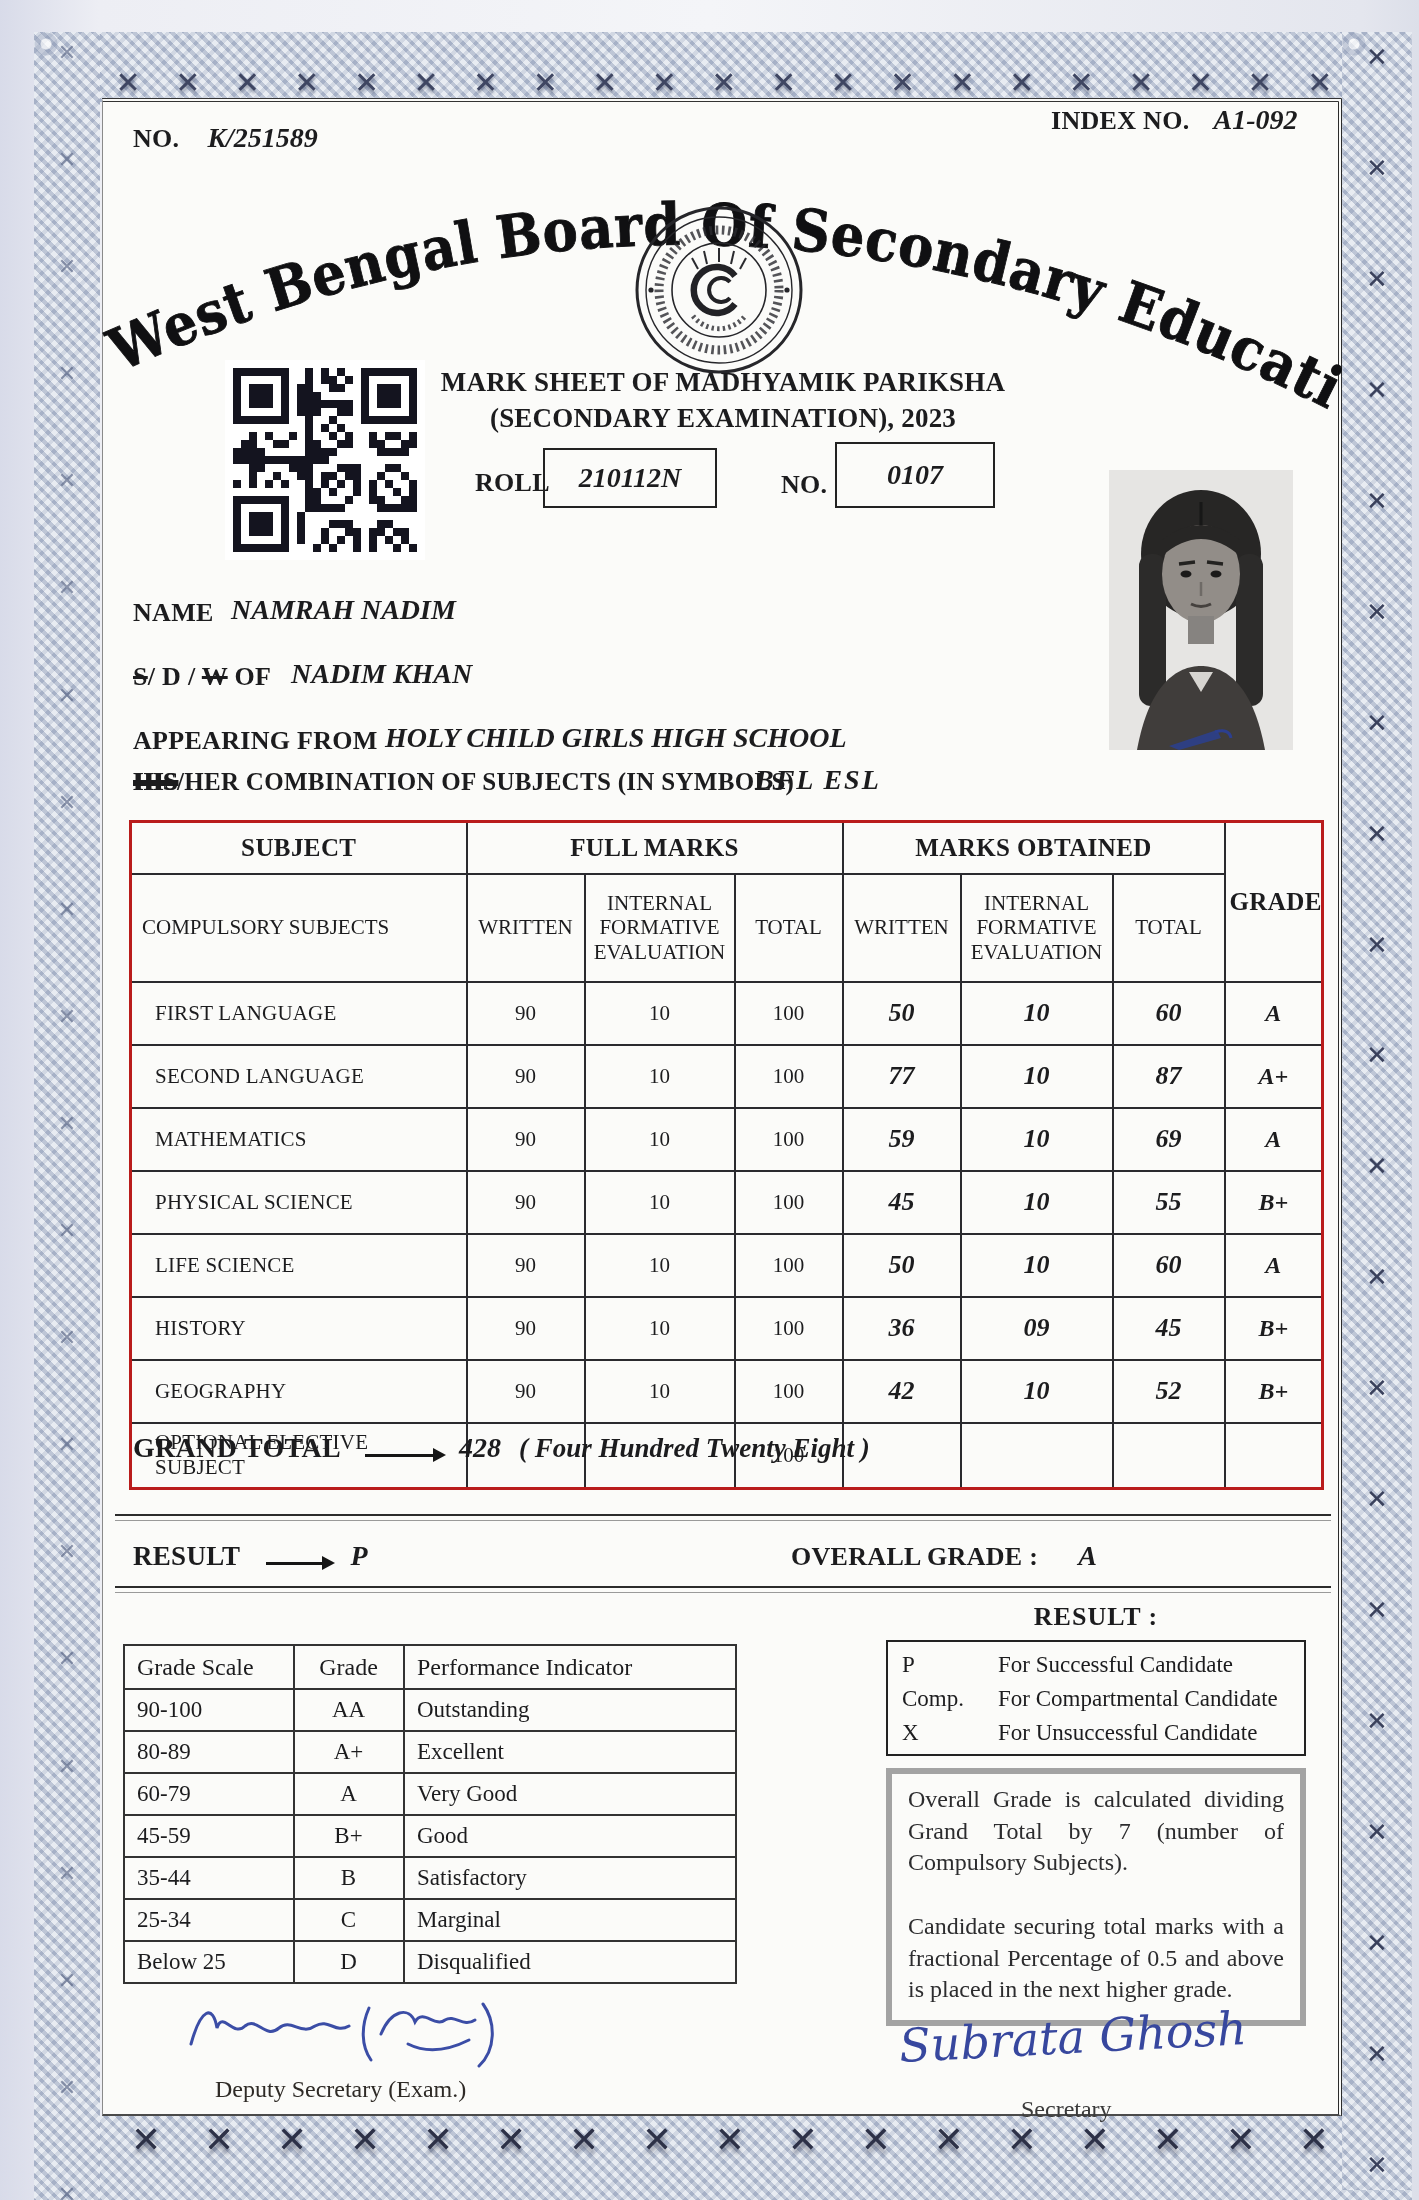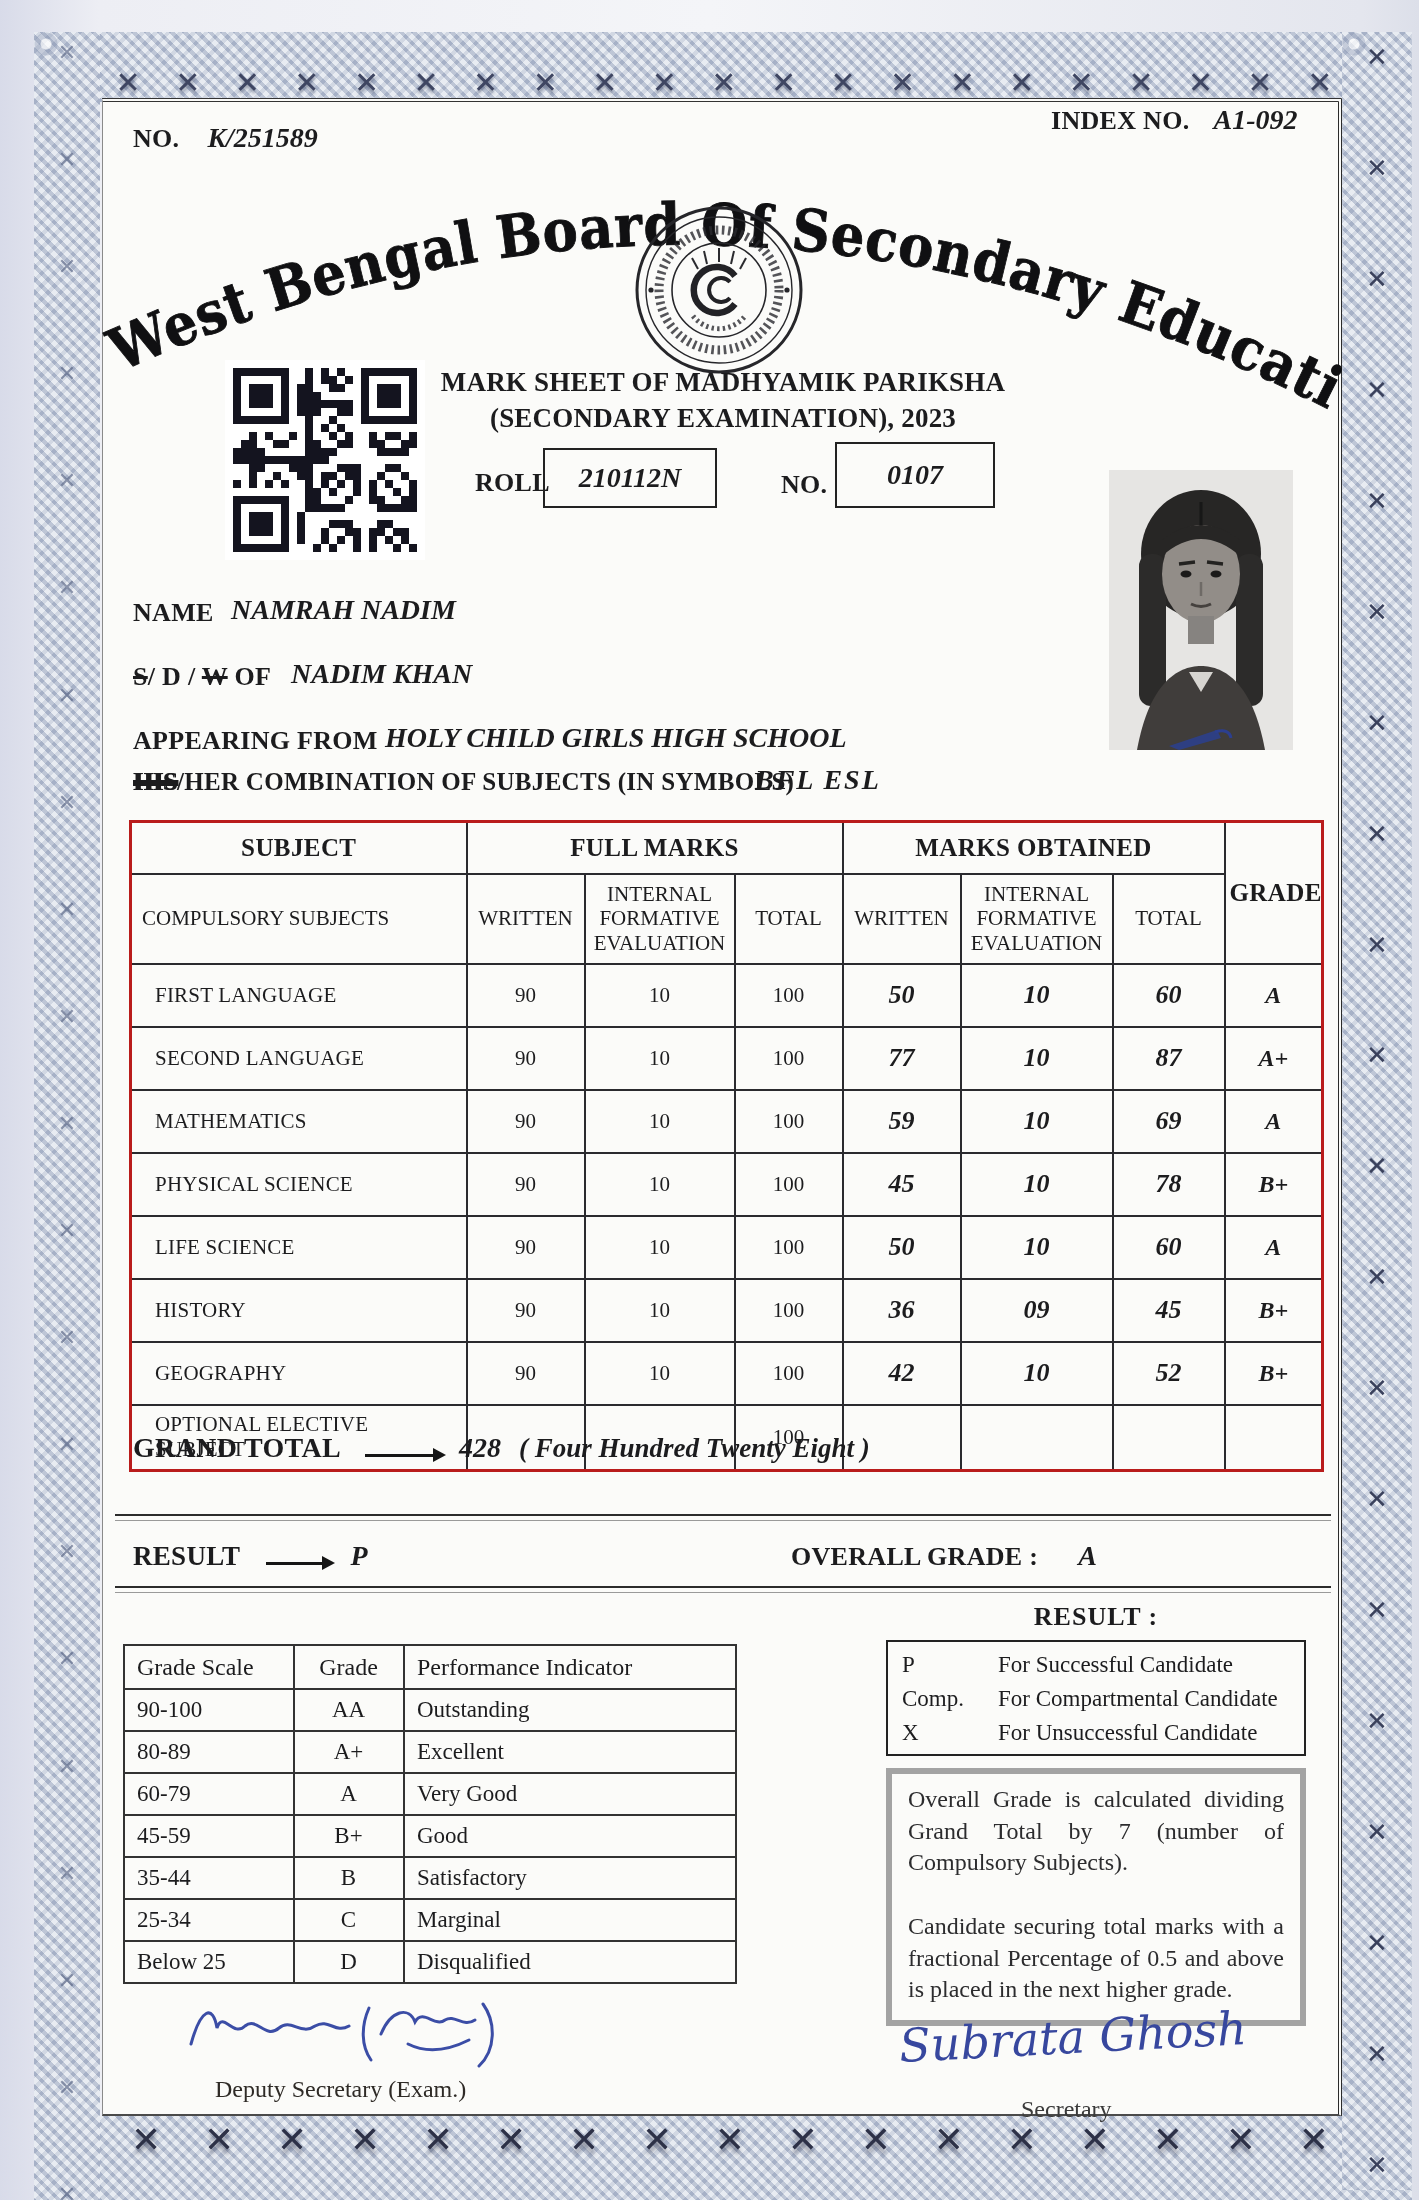--- a/index.html
+++ b/index.html
@@ -47,21 +47,21 @@
   
   .row-name{left:30px;top:496px;}   .v-name{left:128px;top:492px;}
   .row-rel{left:30px;top:560px;}    .v-guardian{left:188px;top:556px;}
   .row-app{left:30px;top:624px;}    .v-school{left:282px;top:620px;}
   .row-comb{left:30px;top:666px;font-size:25px;} .v-comb{left:652px;top:662px;letter-spacing:2px;}
   
   .marks{left:26px;top:718px;border-collapse:collapse;table-layout:fixed;width:1192px;}
   .marks th,.marks td{border:2px solid #2a2a2e;box-sizing:border-box;padding:0 4px;}
   .marks{border:3px solid #b91c1c;}
   .marks thead tr.h1 th{height:52px;font-size:25px;font-weight:bold;letter-spacing:.4px;}
-  .marks thead tr.h2 th{height:90px;font-size:21px;font-weight:normal;line-height:1.15;}
+  .marks thead tr.h2 th{height:108px;font-size:21px;font-weight:normal;line-height:1.15;}
   .marks th.grade-h{font-weight:normal;font-size:24px;}
   .marks th.compulsory{text-align:left;padding-left:10px;}
   .marks tbody td{height:63px;text-align:center;font-size:21px;}
   .marks tbody tr:last-child td{height:66px;}
   .marks td.c-sub{text-align:left;padding-left:23px;font-size:21px;letter-spacing:.2px;}
   .marks td.c-obt{font-weight:bold;font-style:italic;font-size:26px;}
   .marks td.c-grade{font-weight:bold;font-style:italic;font-size:24px;}
   
   .grand-row{left:30px;top:1330px;display:flex;align-items:baseline;gap:18px;}
   .grand-row .lbl{font-size:28px;}
@@ -512,21 +512,21 @@
             <td class="c-obt">69</td>
             <td class="c-grade">A</td>
           </tr>
           <tr>
             <td class="c-sub">PHYSICAL SCIENCE</td>
             <td class="c-num">90</td>
             <td class="c-num">10</td>
             <td class="c-num">100</td>
             <td class="c-obt">45</td>
             <td class="c-obt">10</td>
-            <td class="c-obt">78</td>
+            <td class="c-obt">55</td>
             <td class="c-grade">B+</td>
           </tr>
           <tr>
             <td class="c-sub">LIFE SCIENCE</td>
             <td class="c-num">90</td>
             <td class="c-num">10</td>
             <td class="c-num">100</td>
             <td class="c-obt">50</td>
             <td class="c-obt">10</td>
             <td class="c-obt">60</td>

